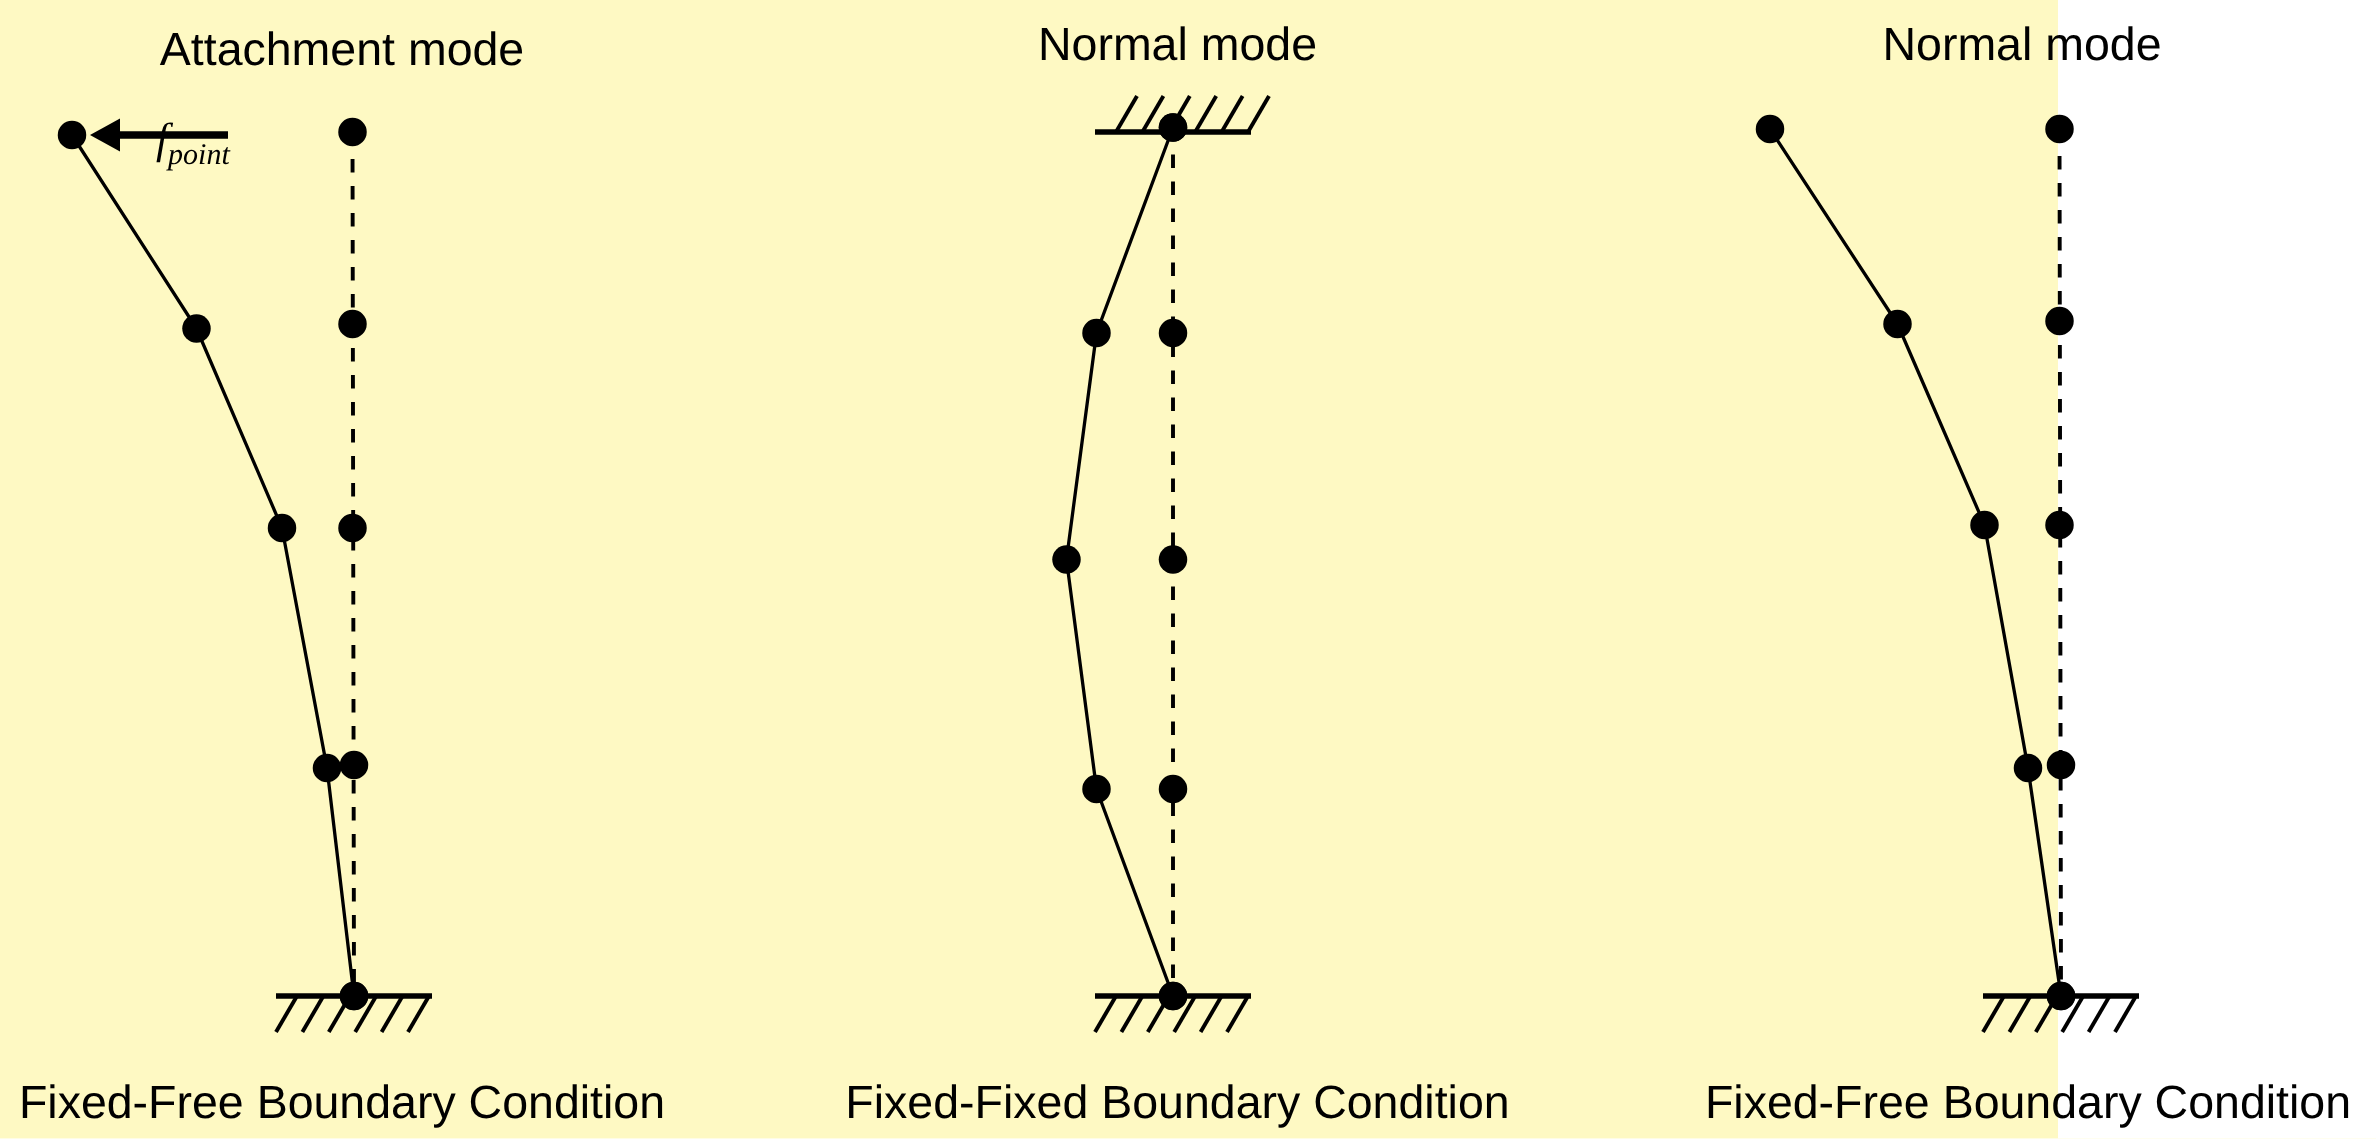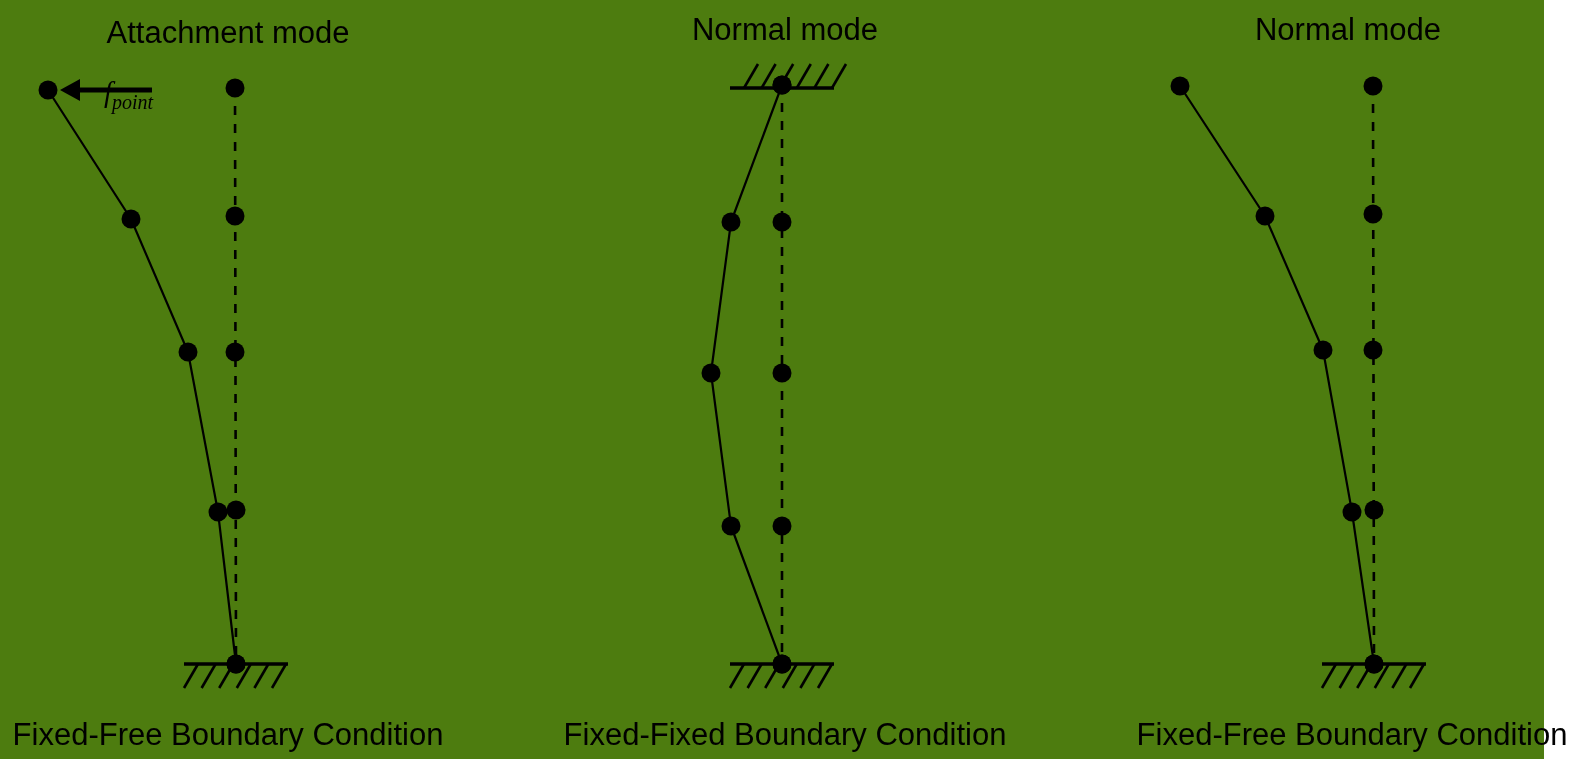--- a/index.html
+++ b/index.html
@@ -9,23 +9,23 @@
   }
   body {
     width: 1584px;
     height: 759px;
     font-family: "Liberation Sans", sans-serif;
     color: #000000;
     overflow: hidden;
   }
   #stage {
     position: relative;
-    width: 1544px;
+    width: 1372px;
     height: 759px;
-    background: #4d7c0f;
+    background: #fef9c3;
   }
   svg.diagram {
     position: absolute;
     top: 0;
     left: 0;
     width: 1584px;
     height: 759px;
     display: block;
   }
   .panel-title {

